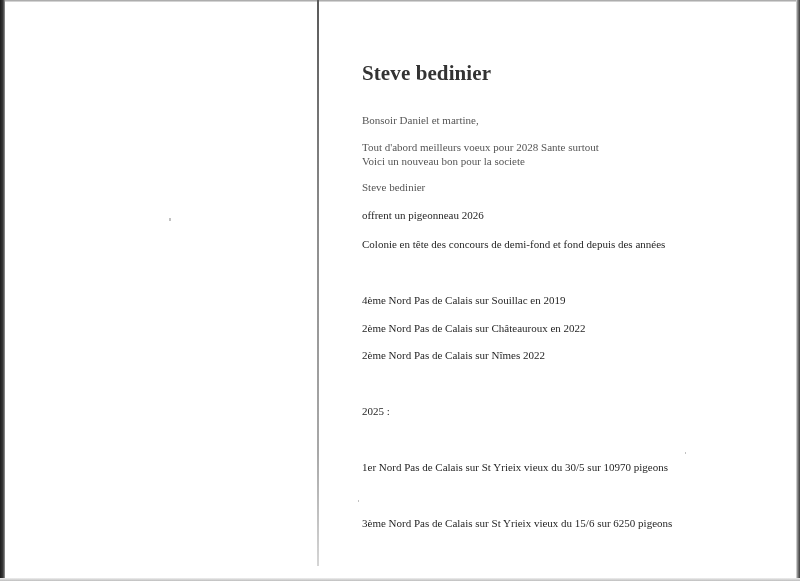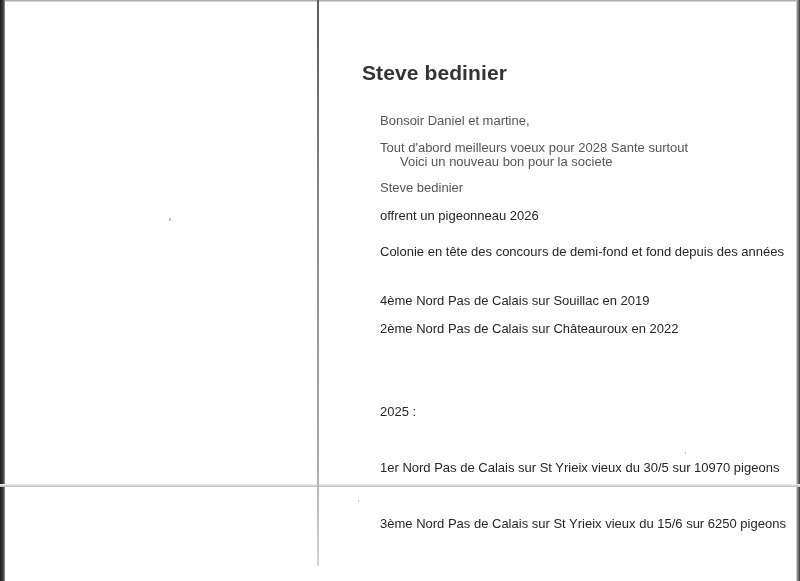--- a/index.html
+++ b/index.html
@@ -11,22 +11,23 @@
       width: 800px;
       height: 581px;
       position: relative;
       overflow: hidden;
       font-family: "Liberation Sans", sans-serif;
       color: #2a2a2a;
     }
     .scan {
       position: absolute;
       left: 0; top: 0;
-      width: 800px; height: 487px;
+      width: 800px; height: 581px;
       background: #ffffff;
+      font-family: Liberation Serif, serif;
     }
     .edge-left {
       position: absolute;
       left: 0; top: 0;
       width: 5px; height: 581px;
       background: linear-gradient(to right, #1c1c1c, #3a3a3a 60%, #9a9a9a);
     }
     .edge-top {
       position: absolute;
       left: 0; top: 0;
@@ -65,22 +66,22 @@
     }
     .title {
       font-size: 21px;
       color: #333;
       margin: 0;
       line-height: 26px;
       letter-spacing: 0.1px;
     }
     .line {
       position: absolute;
-      left: 18px;
-      font-size: 13px;
+      left: 0;
+      font-size: 11px;
       line-height: 13px;
       white-space: nowrap;
       color: #262626;
     }
     .light { color: #555; }
   </style>
 </head>
 <body>
 
 <div class="scan">
@@ -91,26 +92,27 @@
   <div class="fold"></div>
   <div class="speck" style="left:169px; top:218px;"></div>
   <div class="speck" style="left:685px; top:452px; width:1px; height:2px;"></div>
   <div class="speck" style="left:358px; top:500px; width:1px; height:2px;"></div>
 
   <div class="page">
     <h1 class="title">Steve bedinier</h1>
 
     <div class="line light" style="top:54px;">Bonsoir Daniel et martine,</div>
     <div class="line light" style="top:81px;">Tout d'abord meilleurs voeux pour 2028 Sante surtout</div>
-    <div class="line light" style="top:95px;margin-left:20px;">Voici un nouveau bon pour la societe</div>
+    <div class="line light" style="top:95px;">Voici un nouveau bon pour la societe</div>
     <div class="line light" style="top:121px;">Steve bedinier</div>
     <div class="line" style="top:149px;">offrent un pigeonneau 2026</div>
-    <div class="line" style="top:178px;margin-top:7px;">Colonie en tête des concours de demi-fond et fond depuis des années</div>
+    <div class="line" style="top:178px;">Colonie en tête des concours de demi-fond et fond depuis des années</div>
 
     <div class="line" style="top:234px;">4ème Nord Pas de Calais sur Souillac en 2019</div>
     <div class="line" style="top:262px;">2ème Nord Pas de Calais sur Châteauroux en 2022</div>
+    <div class="line" style="top:289px;">2ème Nord Pas de Calais sur Nîmes 2022</div>
 
     <div class="line" style="top:345px;">2025 :</div>
 
     <div class="line" style="top:401px;">1er Nord Pas de Calais sur St Yrieix vieux du 30/5 sur 10970 pigeons</div>
     <div class="line" style="top:457px;">3ème Nord Pas de Calais sur St Yrieix vieux du 15/6 sur 6250 pigeons</div>
   </div>
 </div>
 
 </body></html>

